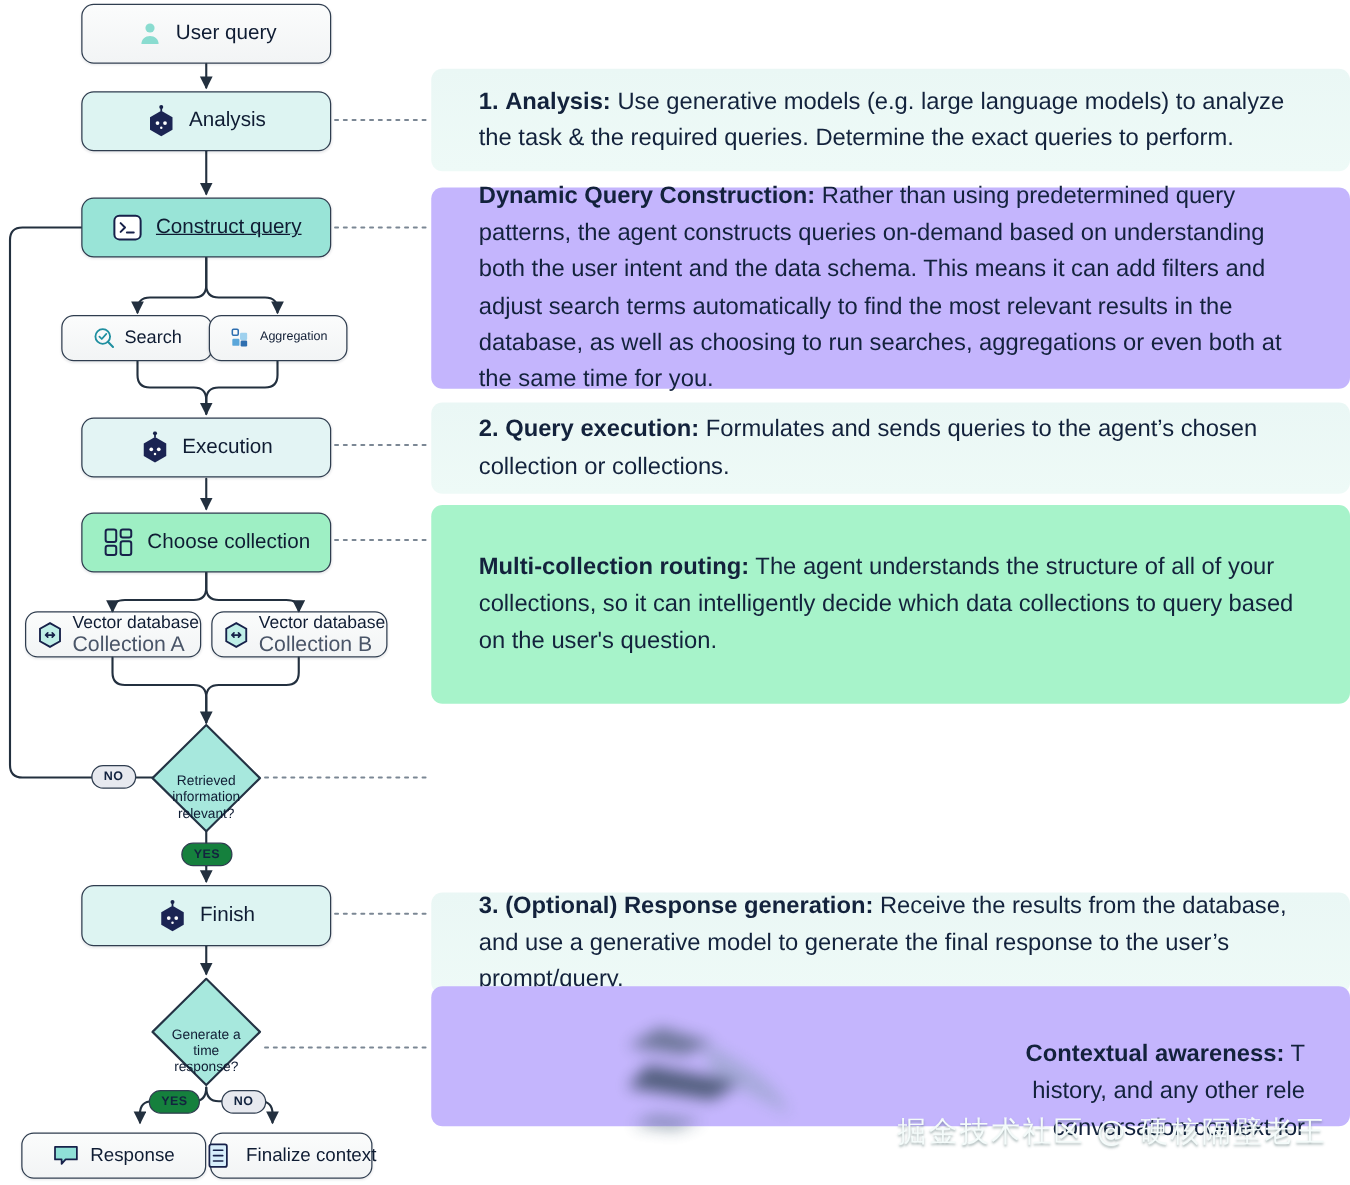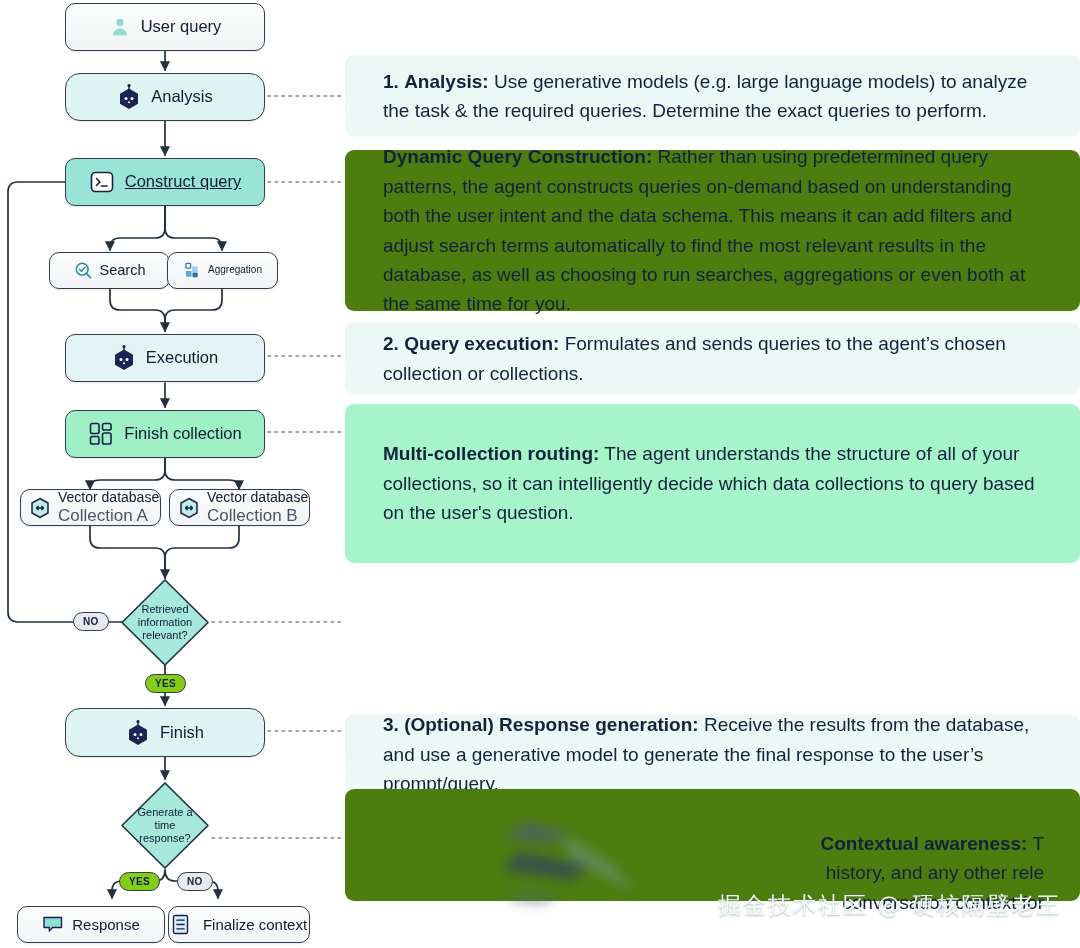--- a/index.html
+++ b/index.html
@@ -58,32 +58,32 @@
   }
   .node .lbl .sub {
     display: block;
     font-size: 17px;
     color: #4a5568;
     margin-top: 2px;
   }
 
   
   .t-white   { background: linear-gradient(180deg,#fbfcfc 0%,#f2f4f5 100%); }
-  .t-pale    { background: #ddf4f2; border-radius: 15px; }
+  .t-pale    { background: #ddf4f2; }
   .t-aqua    { background: #99e4d7; text-decoration: underline; }
   .t-mint    { background: #9eefc4; }
   .t-ice     { background: #e3f4f4; }
 
   
   .diamond-wrap {
     position: absolute;
   }
   .diamond-wrap .dtext {
     position: absolute;
-    left: 0; top: 0;
+    left: 0; top: 16px;
     width: 100%; height: 100%;
     display: flex;
     flex-direction: column;
     align-items: center;
     justify-content: center;
     font-size: 11px;
     line-height: 1.18;
     color: #0f1c33;
     text-align: center;
     pointer-events: none;
@@ -99,42 +99,42 @@
     border: 1.4px solid #2f3d4f;
     display: flex;
     align-items: center;
     justify-content: center;
     font-size: 10px;
     font-weight: 700;
     letter-spacing: .3px;
     color: #13233f;
     background: #e7e9ef;
   }
-  .pill.yes { background: #84cc16; }
+  .pill.yes { background: #15803d; }
 
   
   .panel {
     position: absolute;
     box-sizing: border-box;
     left: 345px;
     width: 735px;
     border-radius: 9px;
     padding: 18px 36px 18px 38px;
     display: flex;
     flex-direction: column;
     justify-content: center;
     font-size: 19px;
     line-height: 1.55;
     color: #13223c;
     align-items: flex-end;
   }
   .panel p { margin: 0; }
   .panel b { font-weight: 700; }
   .p-light { background: linear-gradient(180deg,#eaf7f5 0%,#eefaf7 100%); }
-  .p-aqua  { background: #4d7c0f; }
+  .p-aqua  { background: #c4b5fd; }
   .p-mint  { background: #a7f3ca; }
   .p-num {
     display: inline-block;
     font-weight: 700;
   }
 
   
   .smudge {
     position: absolute;
     pointer-events: none;
@@ -282,21 +282,21 @@
 
   <div class="node t-mint" style="left:65px; top:410px; width:200px; height:48px;">
     <span class="ico">
       <svg width="26" height="26" viewBox="0 0 26 26">
         <rect x="2.5" y="2.5" width="8.5" height="10" rx="1.8" fill="none" stroke="#17214a" stroke-width="1.6"></rect>
         <rect x="14.5" y="2.5" width="8.5" height="6.5" rx="1.8" fill="none" stroke="#17214a" stroke-width="1.6"></rect>
         <rect x="2.5" y="15.5" width="8.5" height="7.5" rx="1.8" fill="none" stroke="#17214a" stroke-width="1.6"></rect>
         <rect x="14.5" y="12" width="8.5" height="11" rx="1.8" fill="none" stroke="#17214a" stroke-width="1.6"></rect>
       </svg>
     </span>
-    <span class="lbl">Finish collection</span>
+    <span class="lbl">Choose collection</span>
   </div>
 
   <div class="node t-white" style="left:20px; top:489px; width:141px; height:37px; gap:8px; justify-content:flex-start; padding-left:9px;">
     <span class="ico">
       <svg width="20" height="22" viewBox="0 0 20 22">
         <path d="M10 1.5 L18 6 L18 16 L10 20.5 L2 16 L2 6 Z" fill="#bfeee7" stroke="#17214a" stroke-width="1.5"></path>
         <path d="M6.5 11 L13.5 11 M6.5 11 L8.2 9.3 M6.5 11 L8.2 12.7 M13.5 11 L11.8 9.3 M13.5 11 L11.8 12.7" fill="none" stroke="#17214a" stroke-width="1.4" stroke-linecap="round" stroke-linejoin="round"></path>
       </svg>
     </span>
     <span class="lbl" style="font-size:14px;">
@@ -362,21 +362,21 @@
 
   <div class="node t-white" style="left:17px; top:906px; width:148px; height:37px; gap:8px;">
     <span class="ico">
       <svg width="22" height="20" viewBox="0 0 22 20">
         <path d="M2 2.5 h17.5 v10 h-9 l-3.2 3.6 v-3.6 H2 z" fill="#8fe0d7" stroke="#17214a" stroke-width="1.4" stroke-linejoin="round"></path>
       </svg>
     </span>
     <span class="lbl" style="font-size:15px;">Response</span>
   </div>
 
-  <div class="node t-white" style="left:168px; top:906px; width:142px; height:37px; gap:13px;">
+  <div class="node t-white" style="left:168px; top:906px; width:130px; height:37px; gap:13px;">
     <span class="ico">
       <svg width="19" height="21" viewBox="0 0 19 21">
         <rect x="2.5" y="1.5" width="14" height="18" rx="1.6" fill="#d7eefb" stroke="#17214a" stroke-width="1.4"></rect>
         <line x1="5.8" y1="6.2" x2="13.2" y2="6.2" stroke="#17214a" stroke-width="1.3" stroke-linecap="round"></line>
         <line x1="5.8" y1="10.5" x2="13.2" y2="10.5" stroke="#17214a" stroke-width="1.3" stroke-linecap="round"></line>
         <line x1="5.8" y1="14.8" x2="13.2" y2="14.8" stroke="#17214a" stroke-width="1.3" stroke-linecap="round"></line>
       </svg>
     </span>
     <span class="lbl" style="font-size:15px;">Finalize context</span>
   </div>

